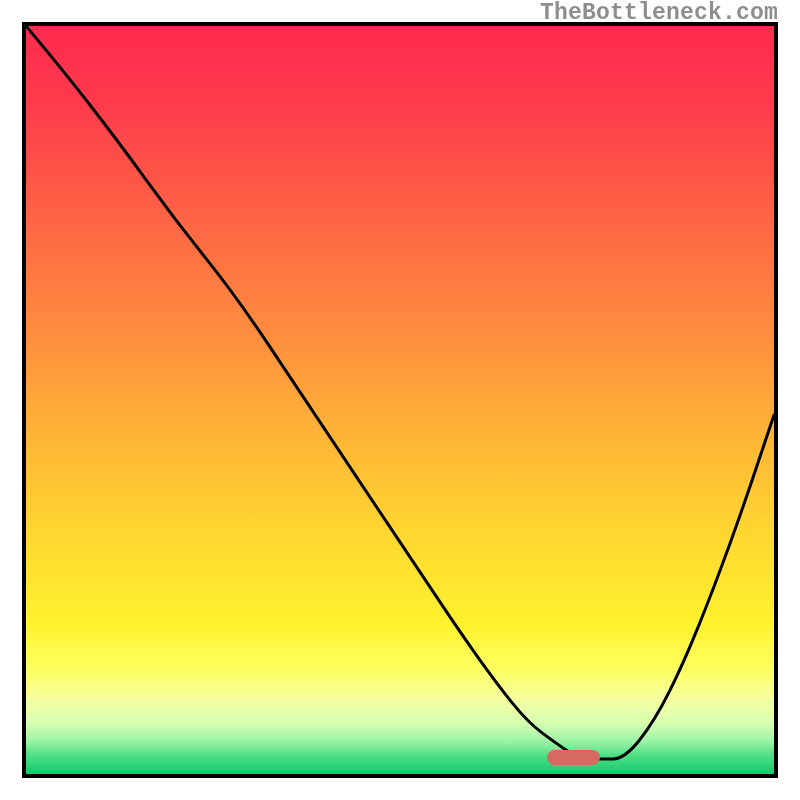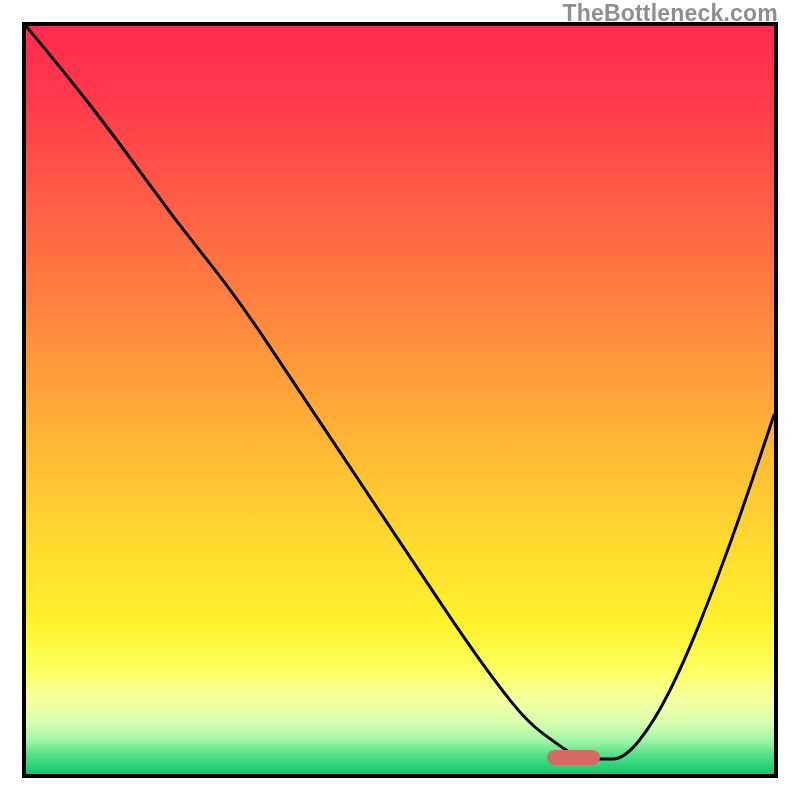--- a/index.html
+++ b/index.html
@@ -34,21 +34,21 @@
     height: 100%;
   }
   .marker {
     position: absolute;
     border-radius: 9px;
   }
   .watermark {
     position: absolute;
     top: 0px;
     right: 22px;
-    font-family: Liberation Sans, sans-serif;
+    font-family: Liberation Mono, monospace;
     font-size: 23px;
     font-weight: 600;
     letter-spacing: 0.2px;
     color: #8e8e8e;
   }
 </style>
 </head>
 <body>
 
 <div class="watermark">TheBottleneck.com</div>

